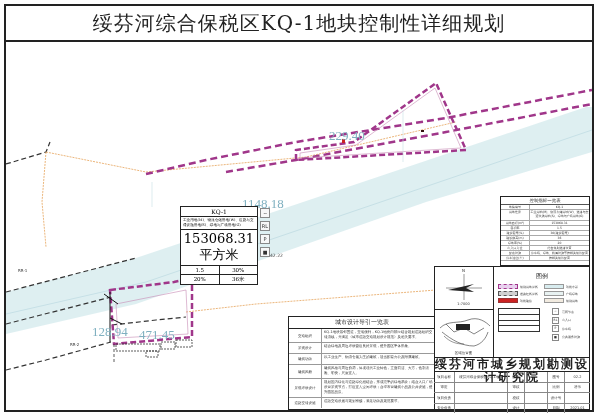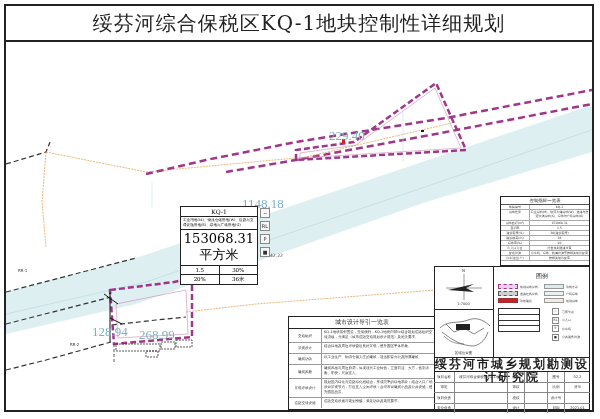--- a/index.html
+++ b/index.html
@@ -112,21 +112,21 @@
     <rect x="110" y="302" width="44" height="7" fill="none" stroke="#333" stroke-width="0.8" stroke-dasharray="2,1"></rect>
     <rect x="155" y="300" width="14" height="7" fill="none" stroke="#333" stroke-width="0.8" stroke-dasharray="2,1"></rect>
     <rect x="170" y="298" width="16" height="7" fill="none" stroke="#333" stroke-width="0.8" stroke-dasharray="2,1"></rect>
     <rect x="140" y="309" width="12" height="6" fill="none" stroke="#333" stroke-width="0.8" stroke-dasharray="2,1"></rect>
     <line x1="108" y1="302" x2="108" y2="320" stroke="#333" stroke-width="0.8" stroke-dasharray="3,2"></line>
   </svg>
 
   <span class="dim" style="left:323px; top:122px;">229.40</span>
   <span class="dim" style="left:236px; top:190px;">1148.18</span>
   <span class="dim" style="left:86px; top:318px;">128.94</span>
-  <span class="dim" style="left:133px; top:321px;">268.99</span>
+  <span class="dim" style="left:133px; top:321px;">471.45</span>
 
   <span class="small-label" style="left:12px; top:262px;">RR-1</span>
   <span class="small-label" style="left:64px; top:336px;">RR-2</span>
 </div>
 
 <div class="kq-table">
   <div class="row kq-title">KQ-1</div>
   <div class="row kq-desc">工业用地(M)、物流仓储用地(W)、道路与交通设施用地(S)、绿地与广场用地(G)</div>
   <div class="row kq-area">153068.31平方米</div>
   <div class="row kq-cells">

